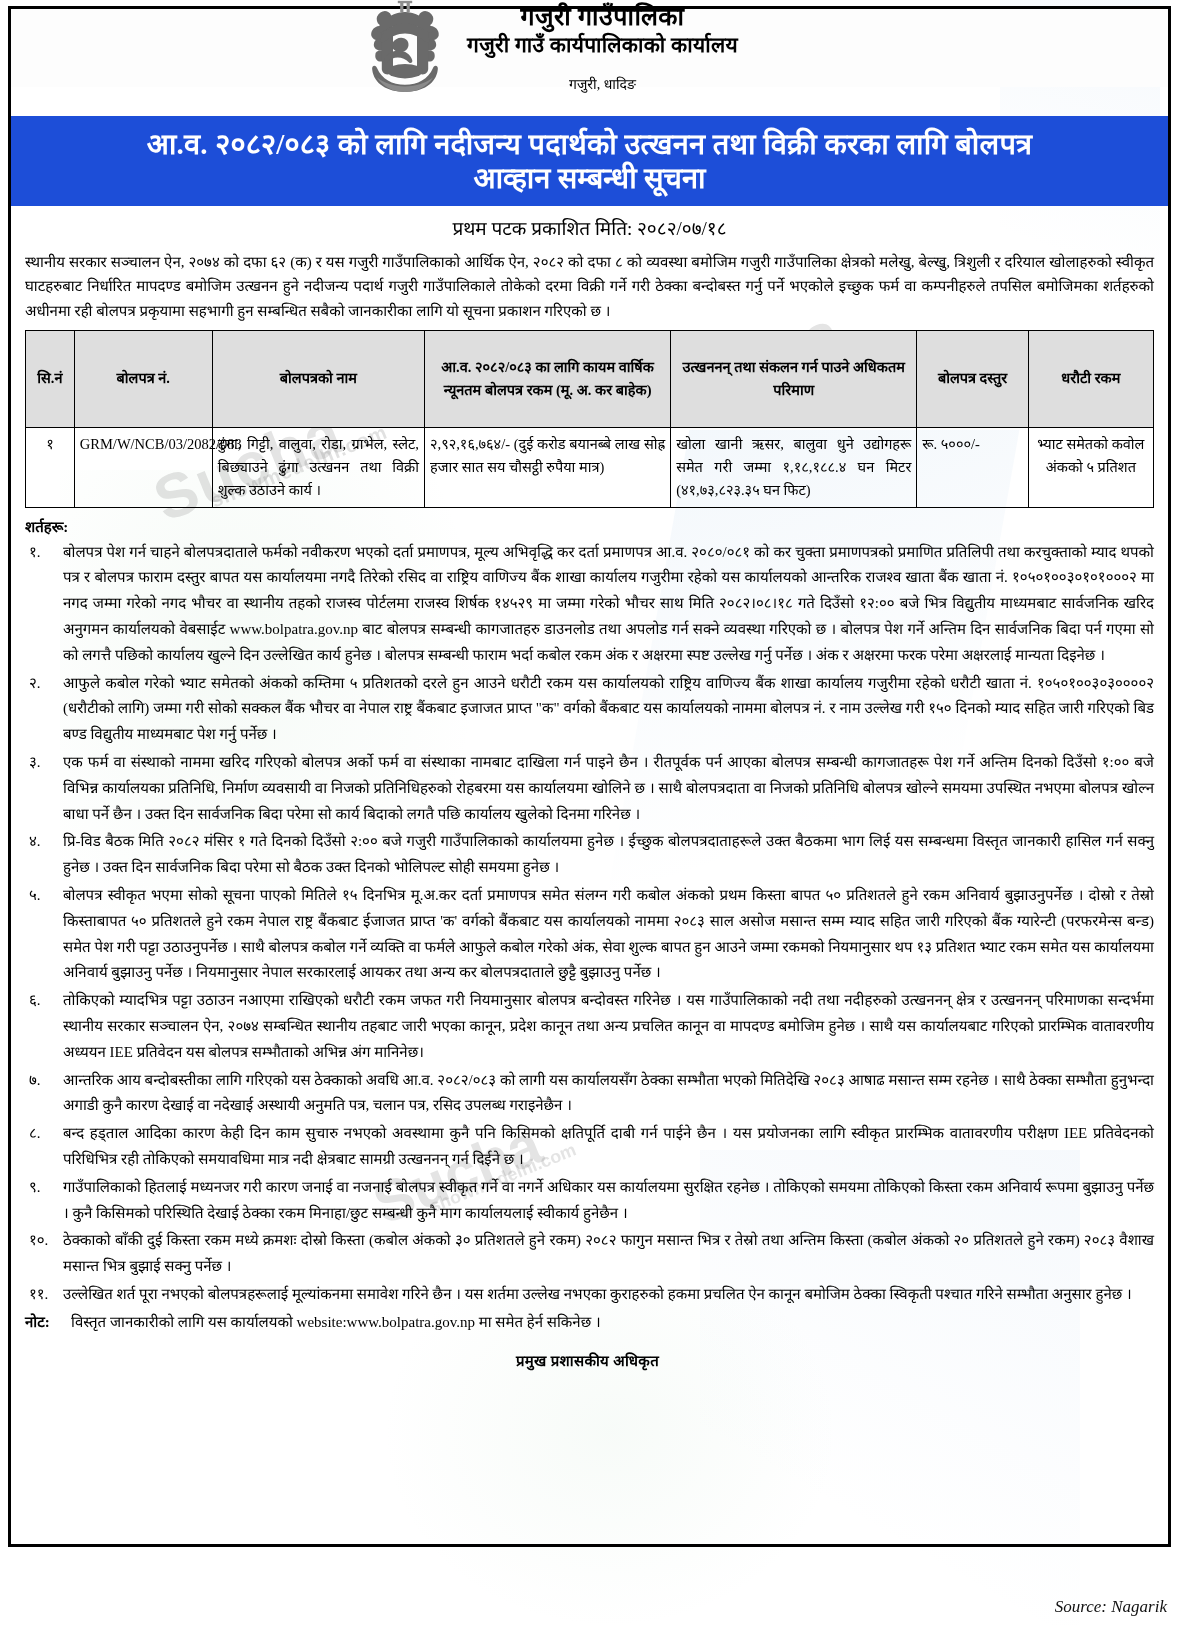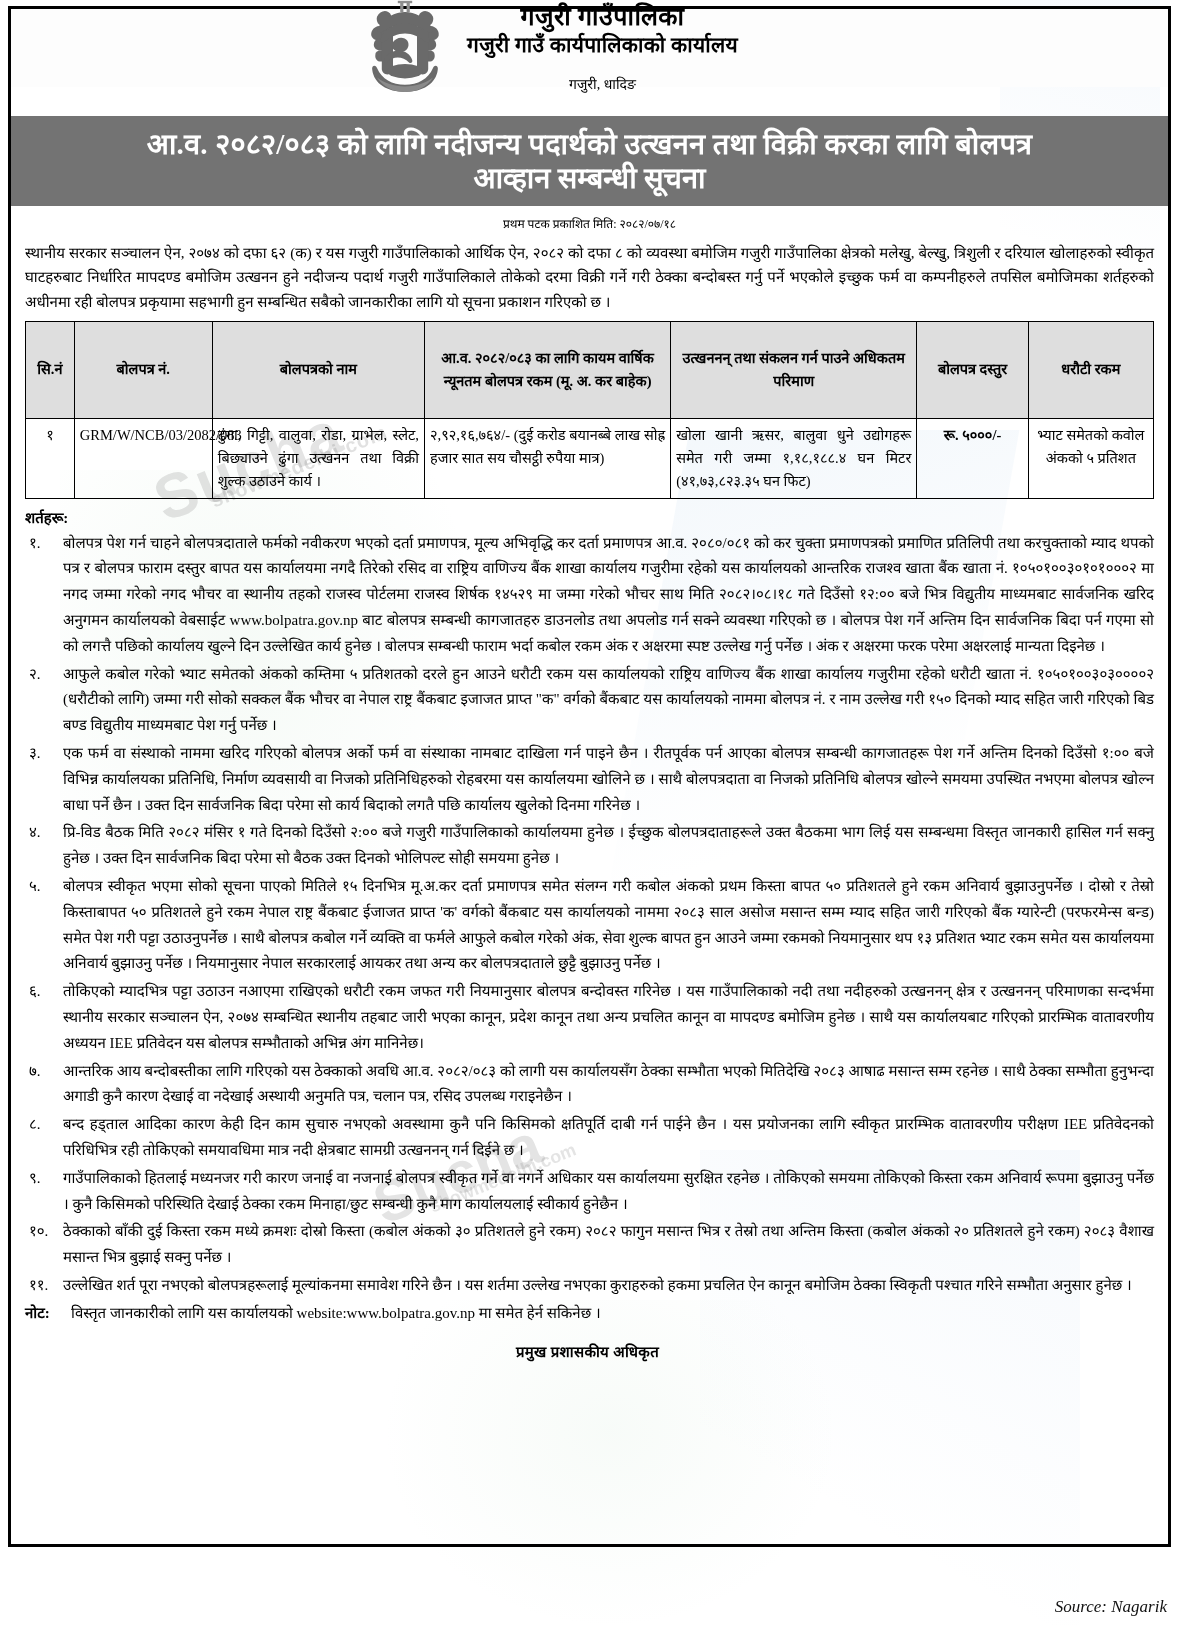--- a/index.html
+++ b/index.html
@@ -118,21 +118,21 @@
     margin-top: 20px;
   }
 
   
   .title-band {
     position: absolute;
     z-index: 3;
     left: 11px; top: 116px;
     width: 1157px;
     height: 90px;
-    background: #737373;
+    background: #1d4ed8;
     color: #fff;
     display: flex;
     flex-direction: column;
     align-items: center;
     justify-content: center;
     text-align: center;
   }
   .title-l1 {
     font-size: 29px;
     font-weight: bold;
@@ -151,21 +151,21 @@
     position: absolute;
     z-index: 3;
     left: 11px; top: 206px;
     width: 1157px;
     bottom: 9px;
     padding: 6px 14px 0 14px;
     box-sizing: border-box;
   }
   .pub-date {
     text-align: center;
-    font-size: 12px;
+    font-size: 19px;
     margin: 3px 0 9px 0;
   }
   .intro {
     font-size: 15px;
     line-height: 1.62;
     text-align: justify;
     text-justify: inter-word;
     margin-bottom: 7px;
   }
 
@@ -190,21 +190,21 @@
     text-align: center;
     font-weight: bold;
     vertical-align: middle;
     height: 86px;
   }
   td.c-sn     { text-align: center; }
   td.c-no     { text-align: center; }
   td.c-name   { text-align: justify; text-justify: inter-word; }
   td.c-amt    { text-align: justify; text-justify: inter-word; }
   td.c-qty    { text-align: justify; text-justify: inter-word; }
-  td.c-fee    { text-align: center; font-weight: bold; }
+  td.c-fee    { text-align: left; }
   td.c-dep    { text-align: center; }
 
   .col-sn   { width: 46px; }
   .col-no   { width: 130px; }
   .col-name { width: 200px; }
   .col-amt  { width: 232px; }
   .col-qty  { width: 232px; }
   .col-fee  { width: 105px; }
   .col-dep  { width: 118px; }
 

